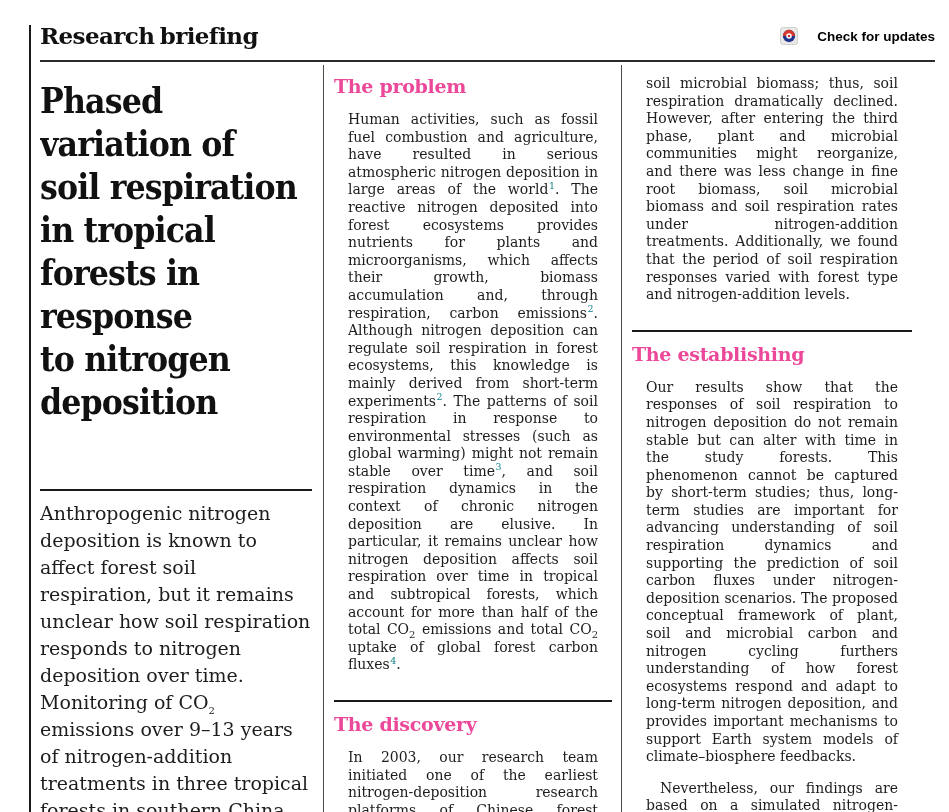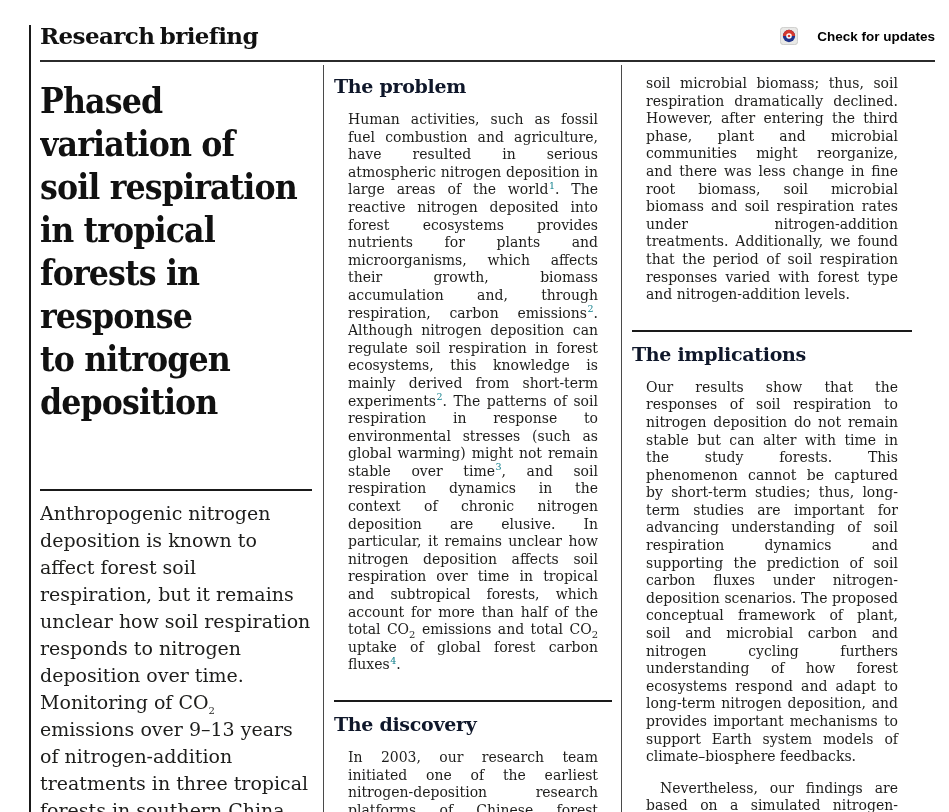--- a/index.html
+++ b/index.html
@@ -38,21 +38,21 @@
     letter-spacing:-1px; color:#111;
     transform:scaleX(0.88); transform-origin:0 0; width:316px;
   }
   h1.article-title .title-line { white-space:nowrap; }
   .standfirst-rule { margin-top:66px; height:2px; background:#1a1a1a; width:278px; }
   p.standfirst {
     margin:9px 0 0 0; font-size:19px; line-height:27px; color:#1d1d1b; text-align:left;
   }
 
   
-  h2.section-heading { margin:11px 0 10px 0; font-size:19px; font-weight:bold; letter-spacing:-0.3px; color:#0f172a; }
+  h2.section-heading { margin:11px 0 10px 0; font-size:19px; font-weight:bold; letter-spacing:-0.3px; color:#ec4899; }
   .section-rule { margin:26px 0 0 0; height:2px; background:#1a1a1a; }
   .body-text p {
     margin:14px; font-size:14px; line-height:17.6px; text-align:justify;
     hyphens:auto; -webkit-hyphens:auto; color:#1d1d1b;
   }
   .body-text p.indent-first { text-indent:14px; }
   #col-mid h2.section-heading:first-child, #col-right > .body-text:first-child p:first-child { margin-top:0; }
   #col-mid > h2:first-child { margin-top:0; }
 
   sup.ref { font-size:9.5px; line-height:0; color:#0e7e8a; vertical-align:super; margin-left:0.5px; }
@@ -109,20 +109,20 @@
     <div class="body-text">
       <p>In 2003, our research team initiated one of the earliest nitrogen-deposition research platforms of Chinese forest ecosystems by establishing nitrogen-addition plots (for low- and medium-concentration treatments) in the Dinghushan biosphere reserve in southern China. The reserve contains three types of forest: primary, secondary and planted. To better predict the accumulated effects of long-term nitrogen deposition, we established another group of high-concentration nitrogen treatment plots nearby in 2007. Soil respiration was monitored monthly</p>
     </div>
   </div>
 
   <div class="col" id="col-right">
     <div class="body-text">
       <p>soil microbial biomass; thus, soil respiration dramatically declined. However, after entering the third phase, plant and microbial communities might reorganize, and there was less change in fine root biomass, soil microbial biomass and soil respiration rates under nitrogen-addition treatments. Additionally, we found that the period of soil respiration responses varied with forest type and nitrogen-addition levels.</p>
     </div>
     <div class="section-rule"></div>
-    <h2 class="section-heading">The implications</h2>
+    <h2 class="section-heading">The establishing</h2>
     <div class="body-text">
       <p>Our results show that the responses of soil respiration to nitrogen deposition do not remain stable but can alter with time in the study forests. This phenomenon cannot be captured by short-term studies; thus, long-term studies are important for advancing understanding of soil respiration dynamics and supporting the prediction of soil carbon fluxes under nitrogen-deposition scenarios. The proposed conceptual framework of plant, soil and microbial carbon and nitrogen cycling furthers understanding of how forest ecosystems respond and adapt to long-term nitrogen deposition, and provides important mechanisms to support Earth system models of climate–biosphere feedbacks.</p>
       <p class="indent-first">Nevertheless, our findings are based on a simulated nitrogen-deposition (fertilization) method. The timing and concentration of nitrogen entering ecosystems through fertilization might not be the same as nitrogen deposition. Moreover, our study was performed in only three forests. Thus, more empirical studies with appropriate fertilization frequencies or under natural nitrogen-deposition gradients are needed to validate our findings in other</p>
     </div>
   </div>
 
 </div>
 
 </body></html>

